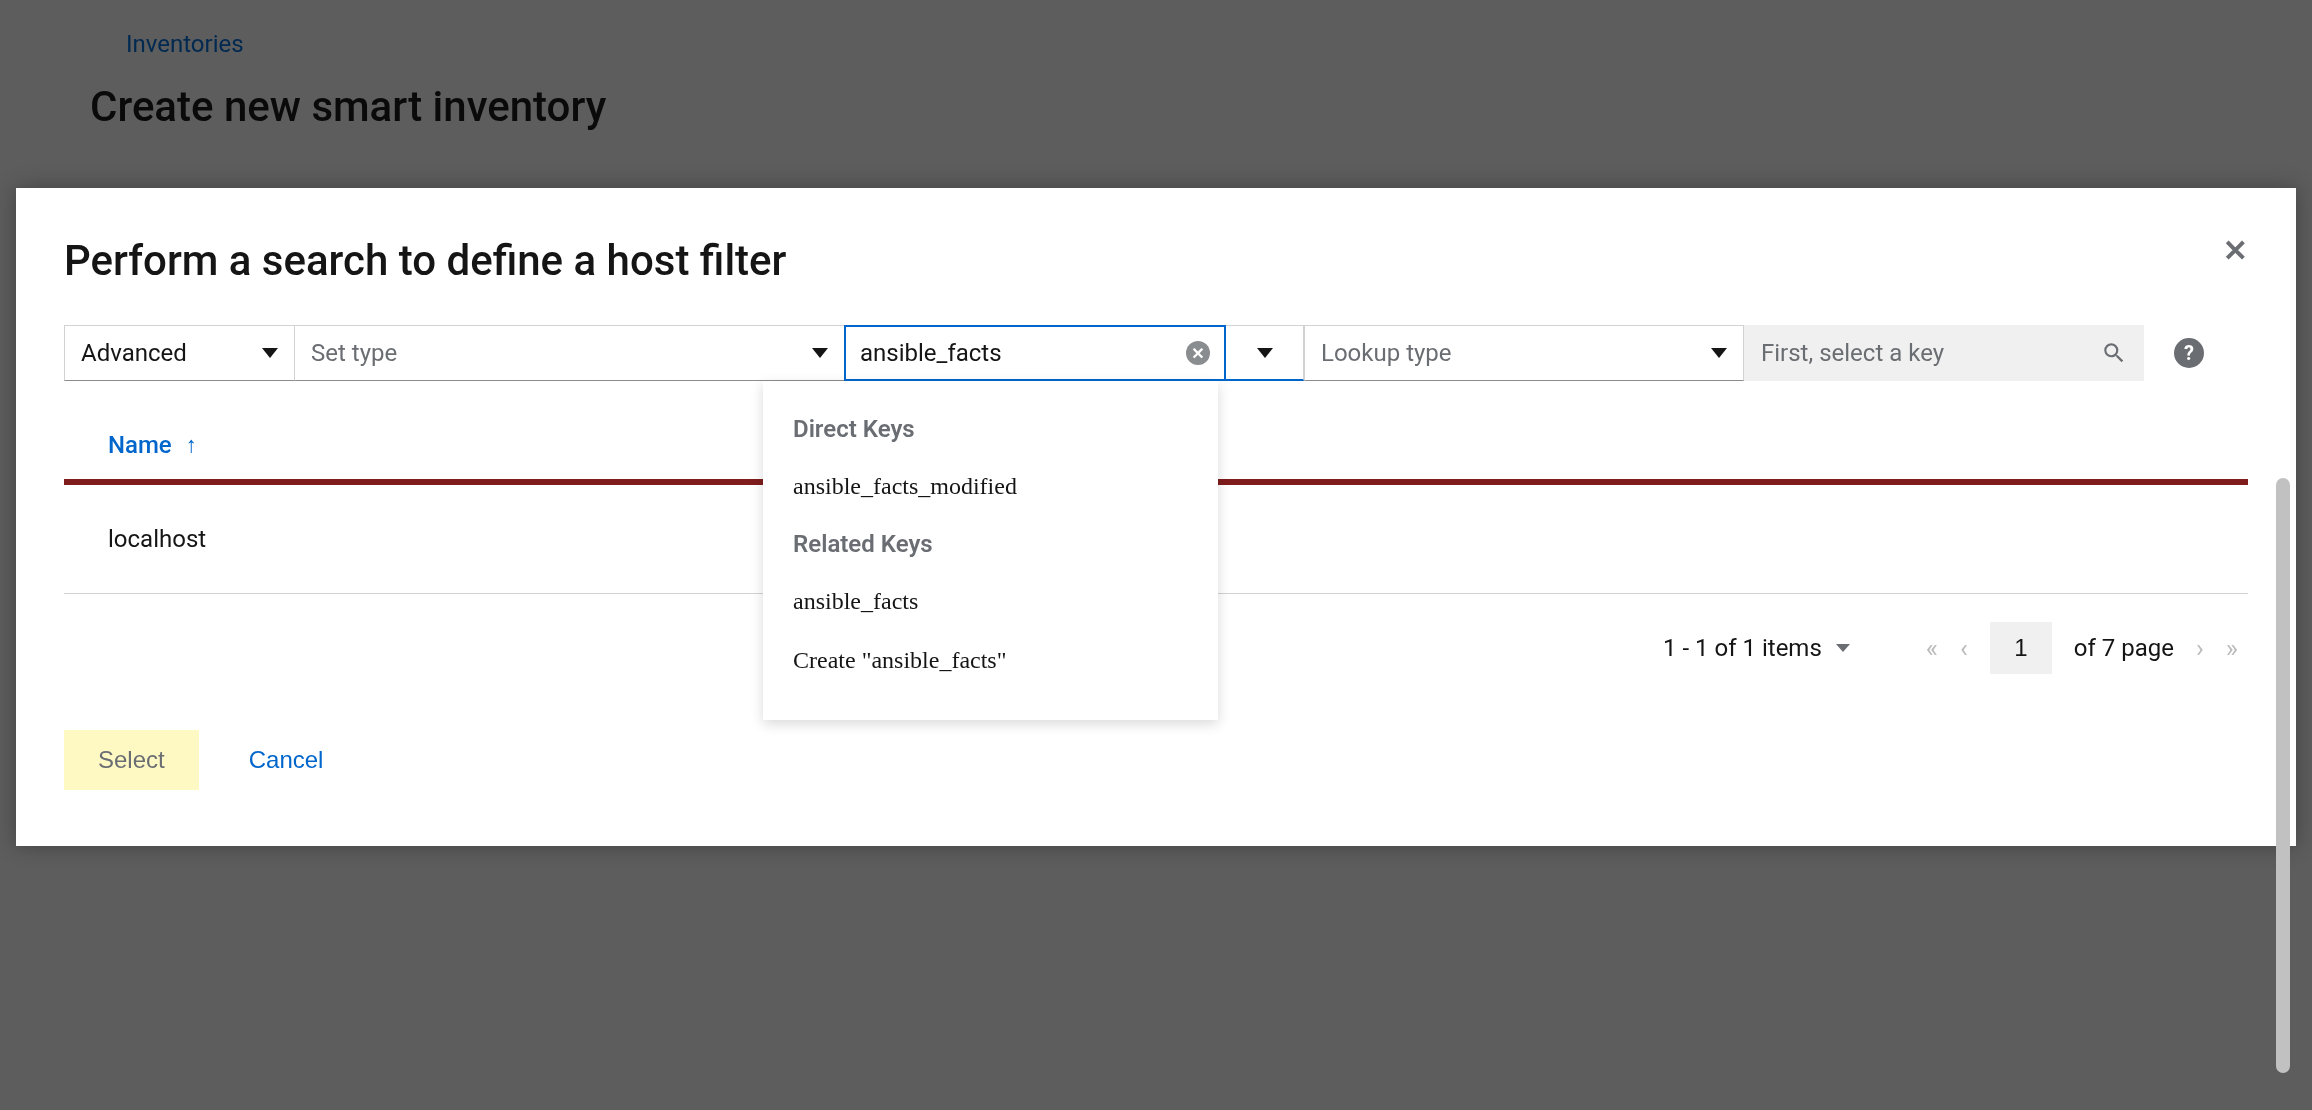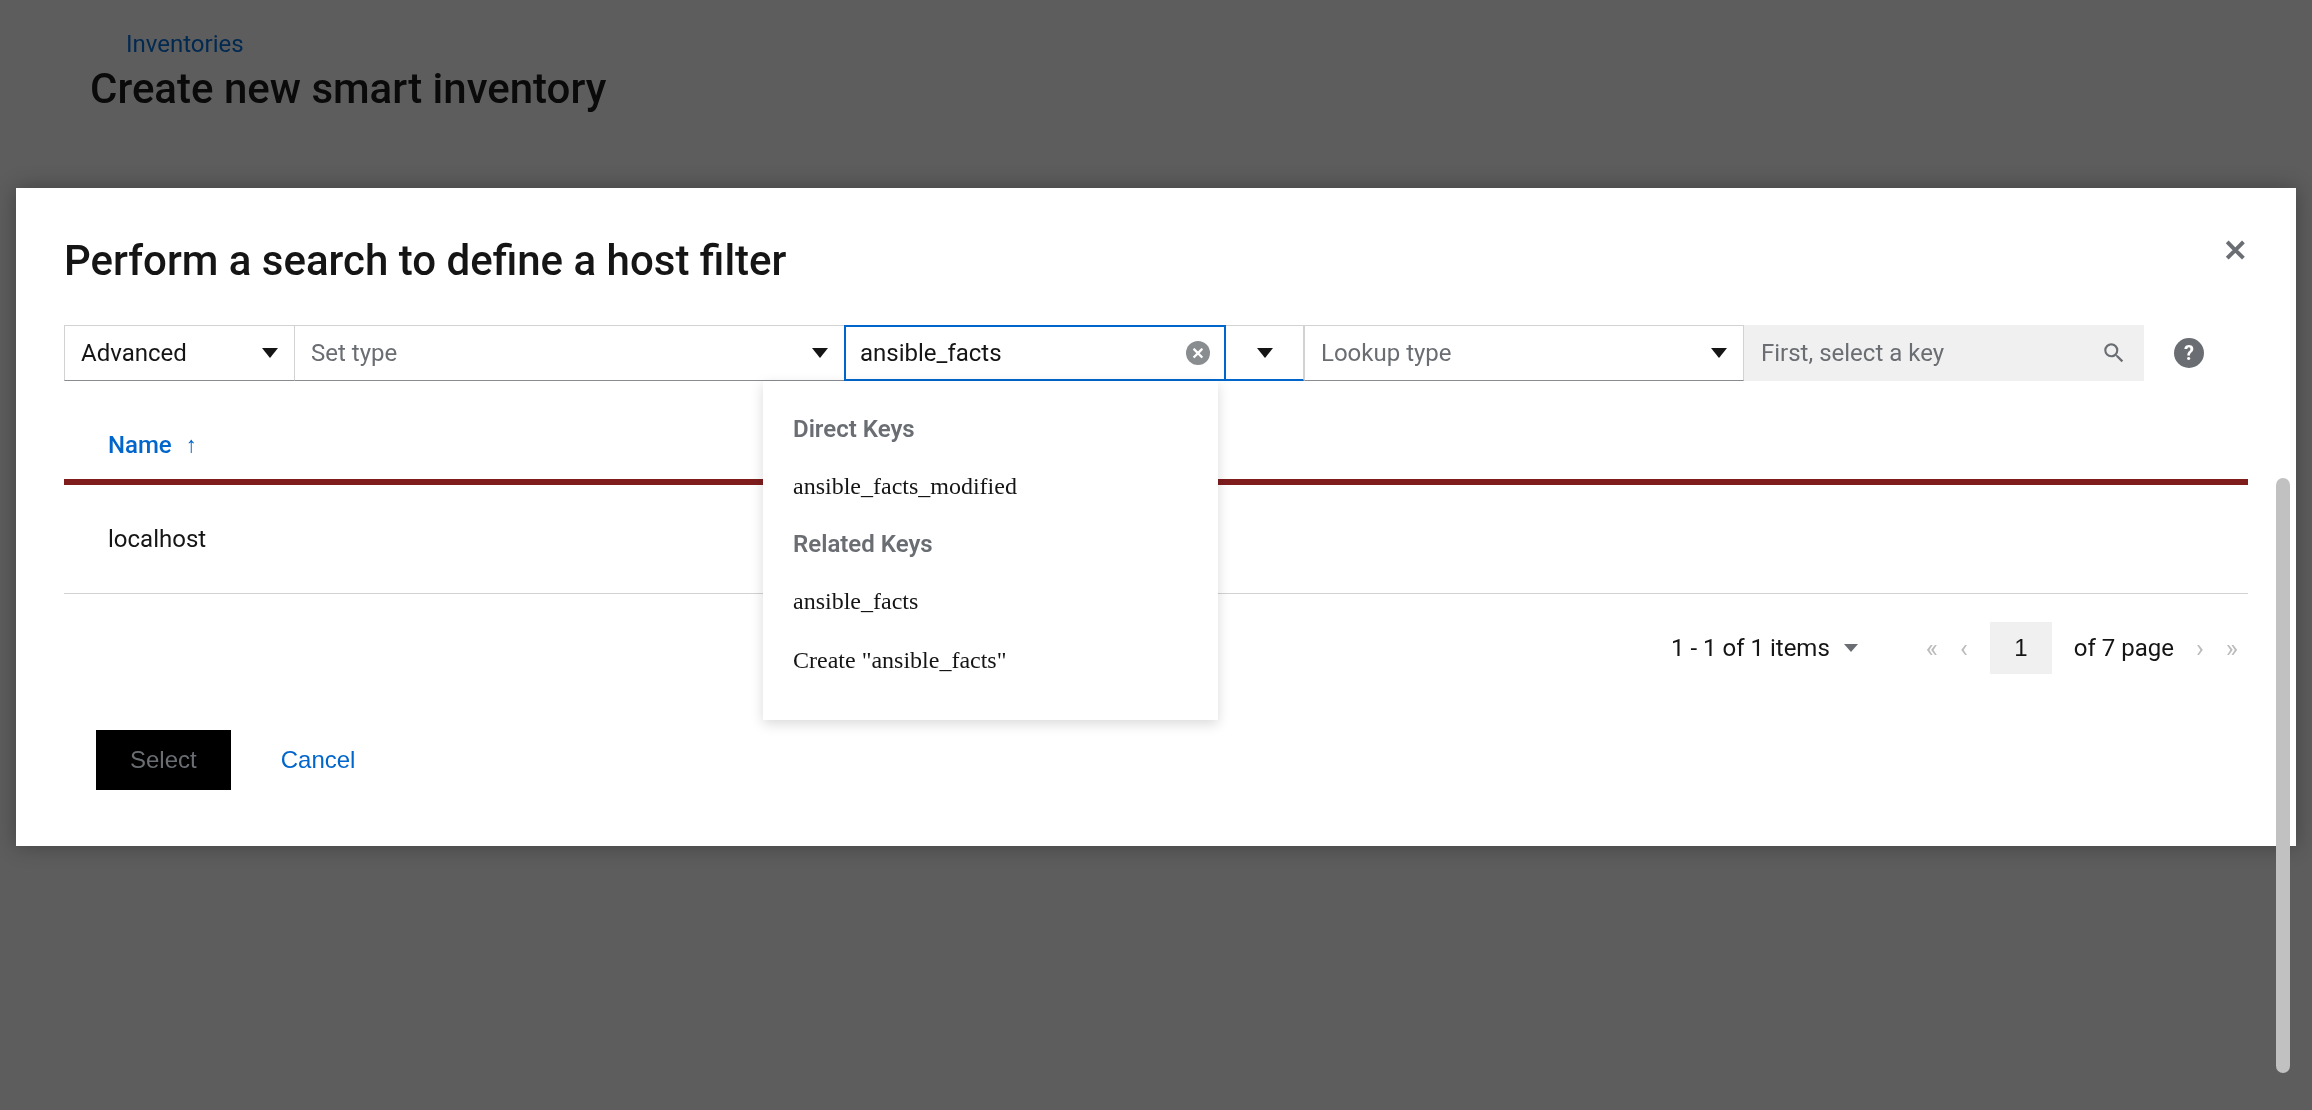--- a/index.html
+++ b/index.html
@@ -30,21 +30,21 @@
     .breadcrumb-link {
       color: #0066cc;
       font-size: 24px;
       font-weight: 400;
       margin-left: 36px;
     }
     .page-heading {
       font-size: 42px;
       font-weight: 500;
       color: #151515;
-      margin-top: 6px;
+      margin-top: 24px;
     }
     .modal {
       position: absolute;
       top: 188px;
       left: 16px;
       right: 16px;
       background: #fff;
       box-shadow: 0 0 20px rgba(0,0,0,0.3);
       padding: 48px 48px 56px 48px;
     }
@@ -232,21 +232,21 @@
     .table-row {
       border-bottom: 1px solid #d2d2d2;
       padding: 40px 0 40px 44px;
       font-size: 24px;
       color: #151515;
     }
     .table-footer {
       display: flex;
       justify-content: flex-end;
       padding: 28px 10px;
-      gap: 8px;
+      gap: 16px;
       font-size: 24px;
       color: #151515;
     }
     .footer-dropdown {
       display: flex;
       align-items: center;
       gap: 14px;
     }
     .footer-caret {
       display: inline-block;
@@ -275,27 +275,26 @@
       text-align: center;
       font-size: 24px;
       color: #151515;
     }
     .modal-actions {
       display: flex;
       gap: 30px;
       margin-top: 28px;
     }
     .btn-select {
-      background: #000000;
+      background: #fef9c3;
       color: #6a6e73;
       border: none;
       padding: 16px 34px;
       font-size: 24px;
       cursor: pointer;
-      margin-left: 32px;
     }
     .btn-cancel {
       background: transparent;
       color: #06c;
       border: none;
       padding: 16px 20px;
       font-size: 24px;
       cursor: pointer;
     }
     .scrollbar-track {

